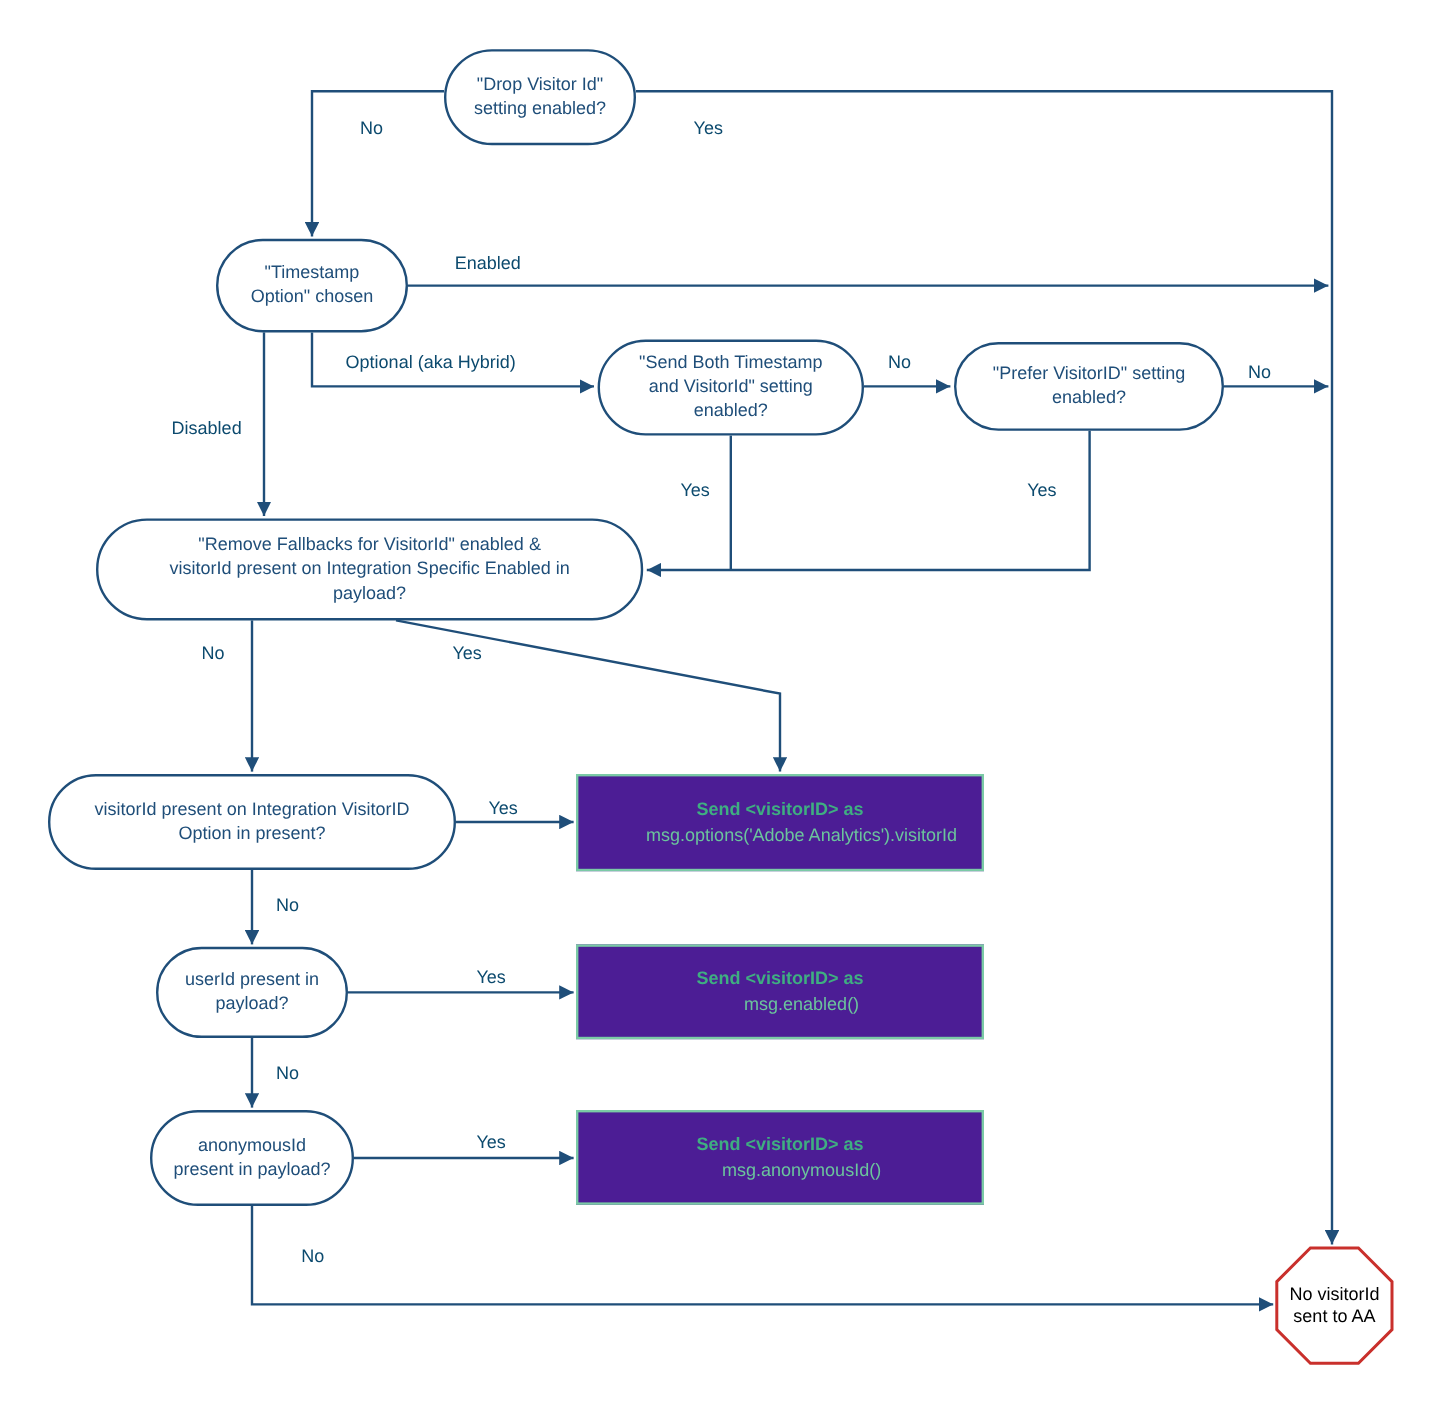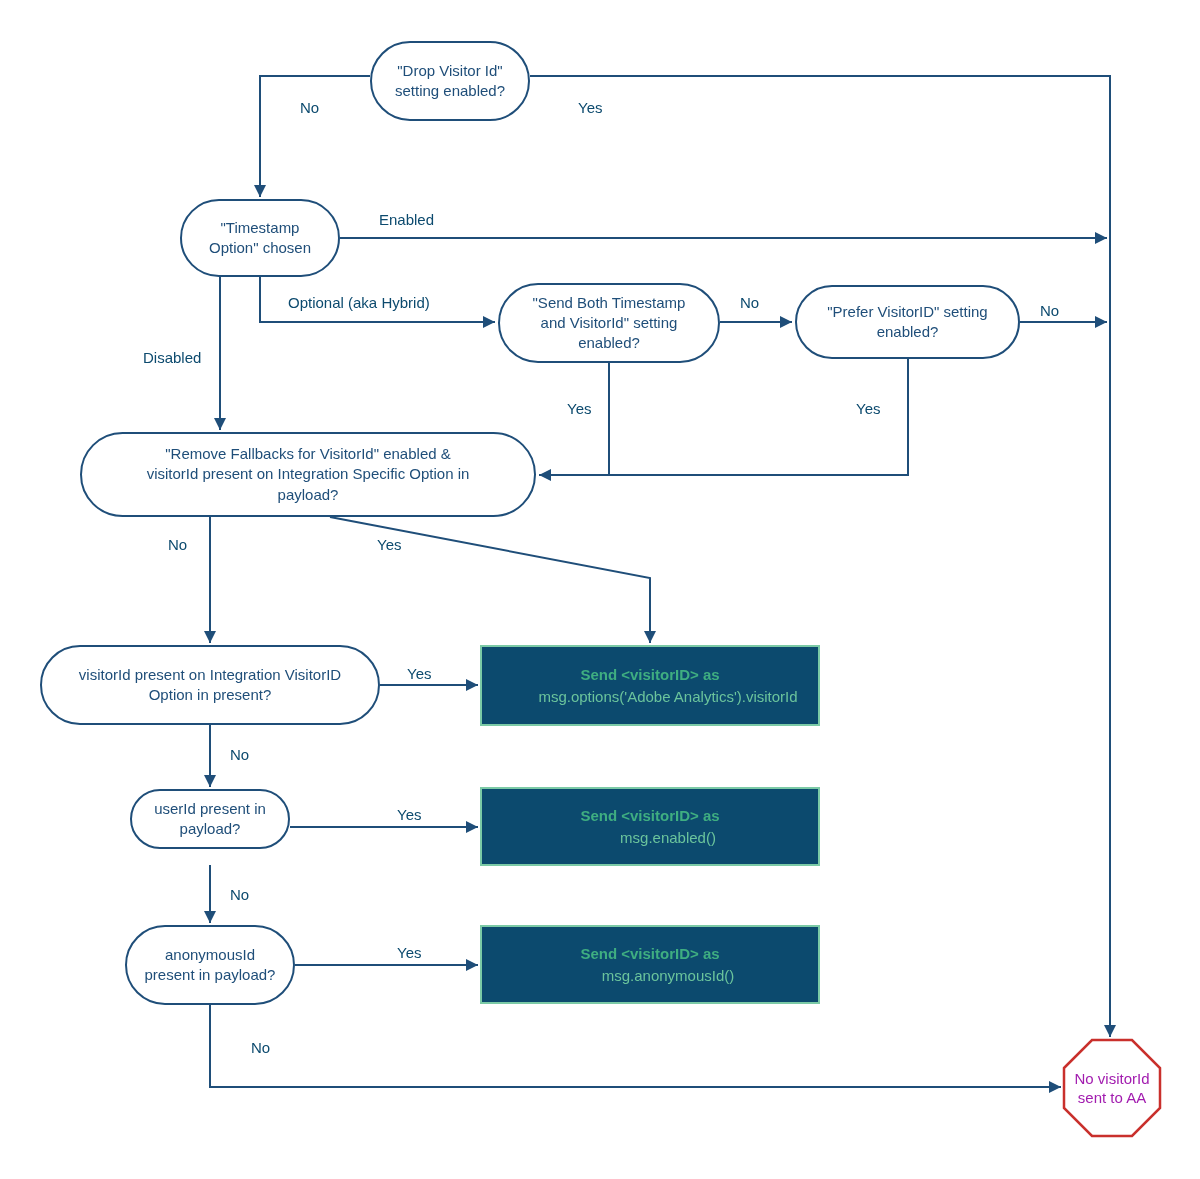--- a/index.html
+++ b/index.html
@@ -28,41 +28,41 @@
     padding: 0 12px;
   }
   .action {
     position: absolute;
     display: flex;
     flex-direction: column;
     align-items: center;
     justify-content: center;
     text-align: center;
     border: 2px solid #7bcaa6;
-    background: #0c4a6e;
+    background: #4c1d95;
     font-size: 15px;
     line-height: 1.45;
     padding: 0 10px;
   }
   .action .title { color: #3fae81; font-weight: bold; }
   .action .code  { color: #6bc49c; margin-left: 36px; }
   .edge-label {
     position: absolute;
     color: #0c4a6e;
     font-size: 15px;
     white-space: nowrap;
   }
   .stop-text {
     position: absolute;
     display: flex;
     flex-direction: column;
     align-items: center;
     justify-content: center;
     text-align: center;
-    color: #a21caf;
+    color: #000000;
     font-size: 15px;
     line-height: 1.3;
   }
 </style>
 </head>
 <body>
 
 <div class="canvas">
 
   <svg class="edges" viewBox="0 0 1200 1179" xmlns="http://www.w3.org/2000/svg">
@@ -109,30 +109,30 @@
     <div>enabled?</div>
   </div>
 
   <div class="node" style="left:795px; top:285px; width:225px; height:74px; border-radius:37px;">
     <div>"Prefer VisitorID" setting</div>
     <div>enabled?</div>
   </div>
 
   <div class="node" style="left:80px; top:432px; width:456px; height:85px; border-radius:43px;">
     <div>"Remove Fallbacks for VisitorId" enabled &amp;</div>
-    <div>visitorId present on Integration Specific Option in</div>
+    <div>visitorId present on Integration Specific Enabled in</div>
     <div>payload?</div>
   </div>
 
   <div class="node" style="left:40px; top:645px; width:340px; height:80px; border-radius:40px;">
     <div>visitorId present on Integration VisitorID</div>
     <div>Option in present?</div>
   </div>
 
-  <div class="node" style="left:130px; top:789px; width:160px; height:60px; border-radius:38px;">
+  <div class="node" style="left:130px; top:789px; width:160px; height:76px; border-radius:38px;">
     <div>userId present in</div>
     <div>payload?</div>
   </div>
 
   <div class="node" style="left:125px; top:925px; width:170px; height:80px; border-radius:40px;">
     <div>anonymousId</div>
     <div>present in payload?</div>
   </div>
 
   <div class="action" style="left:480px; top:645px; width:340px; height:81px;">

